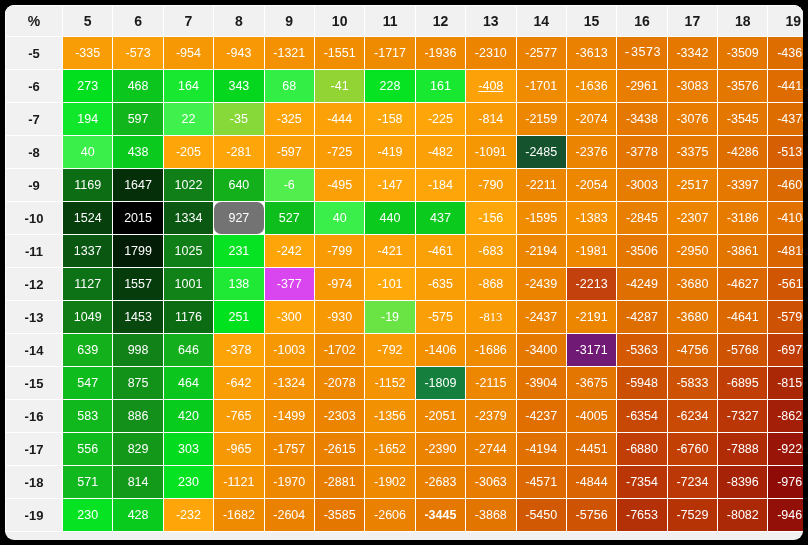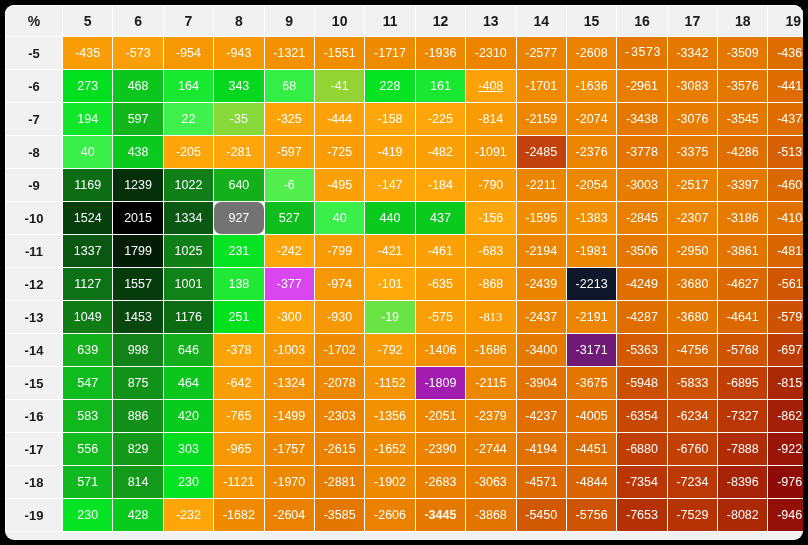--- a/index.html
+++ b/index.html
@@ -112,31 +112,31 @@
           <th class="col-header">15</th>
           <th class="col-header">16</th>
           <th class="col-header">17</th>
           <th class="col-header">18</th>
           <th class="col-header">19</th>
         </tr>
     </thead>
     <tbody id="heatmap-body">
         <tr>
           <th class="row-header">-5</th>
-          <td class="cell" data-col="5" style="background: rgb(249, 157, 6);">-435</td>
+          <td class="cell" data-col="5" style="background: rgb(249, 157, 6);">-335</td>
           <td class="cell" data-col="6" style="background: rgb(250, 159, 7);">-573</td>
           <td class="cell" data-col="7" style="background: rgb(246, 152, 4);">-954</td>
           <td class="cell" data-col="8" style="background: rgb(247, 152, 4);">-943</td>
           <td class="cell" data-col="9" style="background: rgb(243, 145, 2);">-1321</td>
           <td class="cell" data-col="10" style="background: rgb(240, 141, 0);">-1551</td>
           <td class="cell" data-col="11" style="background: rgb(239, 139, 0);">-1717</td>
           <td class="cell" data-col="12" style="background: rgb(238, 136, 0);">-1936</td>
           <td class="cell" data-col="13" style="background: rgb(236, 132, 0);">-2310</td>
           <td class="cell" data-col="14" style="background: rgb(234, 129, 0);">-2577</td>
-          <td class="cell" data-col="15" style="background: rgb(234, 129, 0);">-2608</td>
+          <td class="cell" data-col="15" style="background: rgb(234, 129, 0);">-3613</td>
           <td class="cell" data-col="16" style="background: rgb(228, 119, 0); font-family: Liberation Mono, monospace;">-3573</td>
           <td class="cell" data-col="17" style="background: rgb(229, 121, 0);">-3342</td>
           <td class="cell" data-col="18" style="background: rgb(228, 119, 0);">-3509</td>
           <td class="cell" data-col="19" style="background: rgb(222, 109, 0);">-4365</td>
         </tr>
         <tr>
           <th class="row-header">-6</th>
           <td class="cell" data-col="5" style="background: rgb(1, 223, 30);">273</td>
           <td class="cell" data-col="6" style="background: rgb(11, 198, 29);">468</td>
           <td class="cell" data-col="7" style="background: rgb(24, 232, 48);">164</td>
@@ -175,31 +175,31 @@
           <th class="row-header">-8</th>
           <td class="cell" data-col="5" style="background: rgb(59, 239, 74);">40</td>
           <td class="cell" data-col="6" style="background: rgb(9, 202, 29);">438</td>
           <td class="cell" data-col="7" style="background: rgb(254, 166, 9);">-205</td>
           <td class="cell" data-col="8" style="background: rgb(253, 165, 9);">-281</td>
           <td class="cell" data-col="9" style="background: rgb(250, 159, 7);">-597</td>
           <td class="cell" data-col="10" style="background: rgb(249, 156, 6);">-725</td>
           <td class="cell" data-col="11" style="background: rgb(252, 162, 8);">-419</td>
           <td class="cell" data-col="12" style="background: rgb(251, 161, 7);">-482</td>
           <td class="cell" data-col="13" style="background: rgb(245, 150, 3);">-1091</td>
-          <td class="cell" data-col="14" style="background: #c2410c;">-2485</td>
+          <td class="cell" data-col="14" style="background: #14532d;">-2485</td>
           <td class="cell" data-col="15" style="background: rgb(235, 132, 0);">-2376</td>
           <td class="cell" data-col="16" style="background: rgb(227, 117, 0);">-3778</td>
           <td class="cell" data-col="17" style="background: rgb(229, 121, 0);">-3375</td>
           <td class="cell" data-col="18" style="background: rgb(223, 110, 0);">-4286</td>
           <td class="cell" data-col="19" style="background: rgb(213, 95, 2);">-5136</td>
         </tr>
         <tr>
           <th class="row-header">-9</th>
           <td class="cell" data-col="5" style="background: rgb(13, 109, 20);">1169</td>
-          <td class="cell" data-col="6" style="background: rgb(5, 47, 9);">1239</td>
+          <td class="cell" data-col="6" style="background: rgb(5, 47, 9);">1647</td>
           <td class="cell" data-col="7" style="background: rgb(16, 127, 23);">1022</td>
           <td class="cell" data-col="8" style="background: rgb(19, 176, 28);">640</td>
           <td class="cell" data-col="9" style="background: rgb(81, 238, 78);">-6</td>
           <td class="cell" data-col="10" style="background: rgb(251, 161, 7);">-495</td>
           <td class="cell" data-col="11" style="background: rgb(255, 167, 10);">-147</td>
           <td class="cell" data-col="12" style="background: rgb(254, 166, 9);">-184</td>
           <td class="cell" data-col="13" style="background: rgb(248, 155, 5);">-790</td>
           <td class="cell" data-col="14" style="background: rgb(236, 133, 0);">-2211</td>
           <td class="cell" data-col="15" style="background: rgb(237, 135, 0);">-2054</td>
           <td class="cell" data-col="16" style="background: rgb(231, 125, 0);">-3003</td>
@@ -248,21 +248,21 @@
           <td class="cell" data-col="5" style="background: rgb(13, 114, 21);">1127</td>
           <td class="cell" data-col="6" style="background: rgb(6, 59, 12);">1557</td>
           <td class="cell" data-col="7" style="background: rgb(16, 130, 23);">1001</td>
           <td class="cell" data-col="8" style="background: rgb(31, 233, 53);">138</td>
           <td class="cell" data-col="9" style="background: #d946ef;">-377</td>
           <td class="cell" data-col="10" style="background: rgb(246, 152, 4);">-974</td>
           <td class="cell" data-col="11" style="background: rgb(255, 168, 10);">-101</td>
           <td class="cell" data-col="12" style="background: rgb(250, 158, 6);">-635</td>
           <td class="cell" data-col="13" style="background: rgb(247, 154, 5);">-868</td>
           <td class="cell" data-col="14" style="background: rgb(235, 131, 0);">-2439</td>
-          <td class="cell" data-col="15" style="background: #0f172a;">-2213</td>
+          <td class="cell" data-col="15" style="background: #c2410c;">-2213</td>
           <td class="cell" data-col="16" style="background: rgb(223, 111, 0);">-4249</td>
           <td class="cell" data-col="17" style="background: rgb(227, 118, 0);">-3680</td>
           <td class="cell" data-col="18" style="background: rgb(219, 104, 1);">-4627</td>
           <td class="cell" data-col="19" style="background: rgb(208, 86, 3);">-5611</td>
         </tr>
         <tr>
           <th class="row-header">-13</th>
           <td class="cell" data-col="5" style="background: rgb(15, 124, 22);">1049</td>
           <td class="cell" data-col="6" style="background: rgb(8, 72, 14);">1453</td>
           <td class="cell" data-col="7" style="background: rgb(12, 108, 20);">1176</td>
@@ -299,21 +299,21 @@
         </tr>
         <tr>
           <th class="row-header">-15</th>
           <td class="cell" data-col="5" style="background: rgb(15, 188, 29);">547</td>
           <td class="cell" data-col="6" style="background: rgb(19, 146, 25);">875</td>
           <td class="cell" data-col="7" style="background: rgb(10, 198, 29);">464</td>
           <td class="cell" data-col="8" style="background: rgb(250, 158, 6);">-642</td>
           <td class="cell" data-col="9" style="background: rgb(243, 145, 2);">-1324</td>
           <td class="cell" data-col="10" style="background: rgb(237, 135, 0);">-2078</td>
           <td class="cell" data-col="11" style="background: rgb(244, 148, 3);">-1152</td>
-          <td class="cell" data-col="12" style="background: #a21caf;">-1809</td>
+          <td class="cell" data-col="12" style="background: #15803d;">-1809</td>
           <td class="cell" data-col="13" style="background: rgb(237, 134, 0);">-2115</td>
           <td class="cell" data-col="14" style="background: rgb(226, 115, 0);">-3904</td>
           <td class="cell" data-col="15" style="background: rgb(227, 118, 0);">-3675</td>
           <td class="cell" data-col="16" style="background: rgb(204, 80, 4);">-5948</td>
           <td class="cell" data-col="17" style="background: rgb(205, 82, 3);">-5833</td>
           <td class="cell" data-col="18" style="background: rgb(193, 62, 6);">-6895</td>
           <td class="cell" data-col="19" style="background: rgb(171, 40, 7);">-8156</td>
         </tr>
         <tr>
           <th class="row-header">-16</th>

